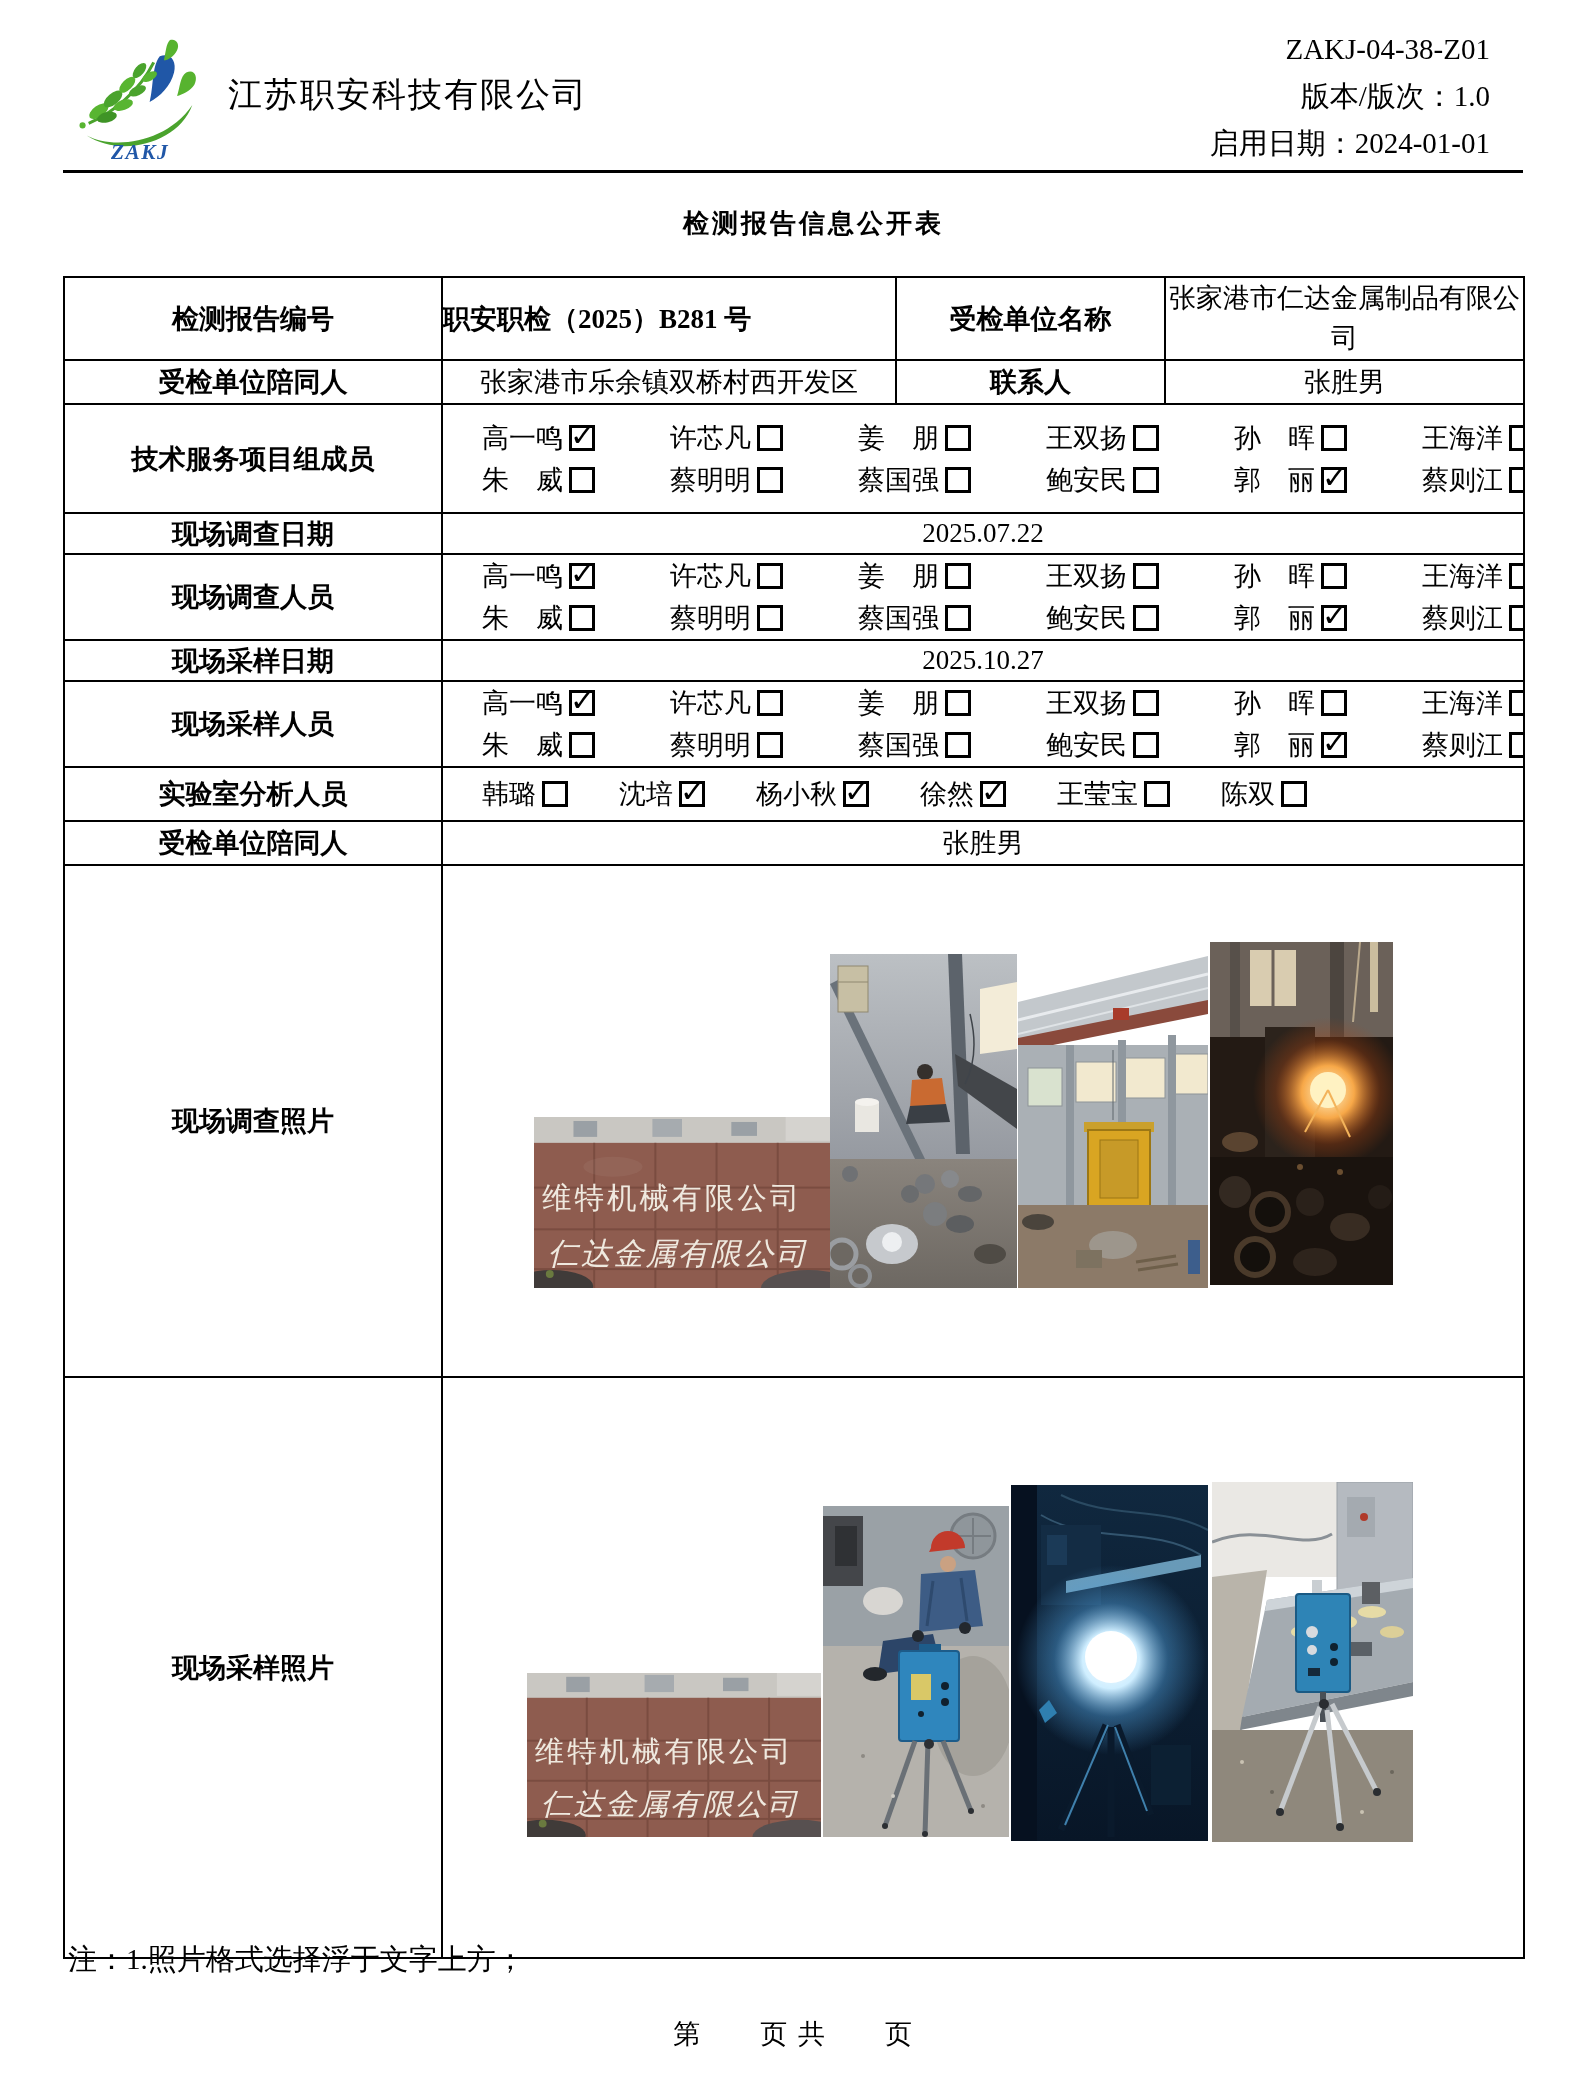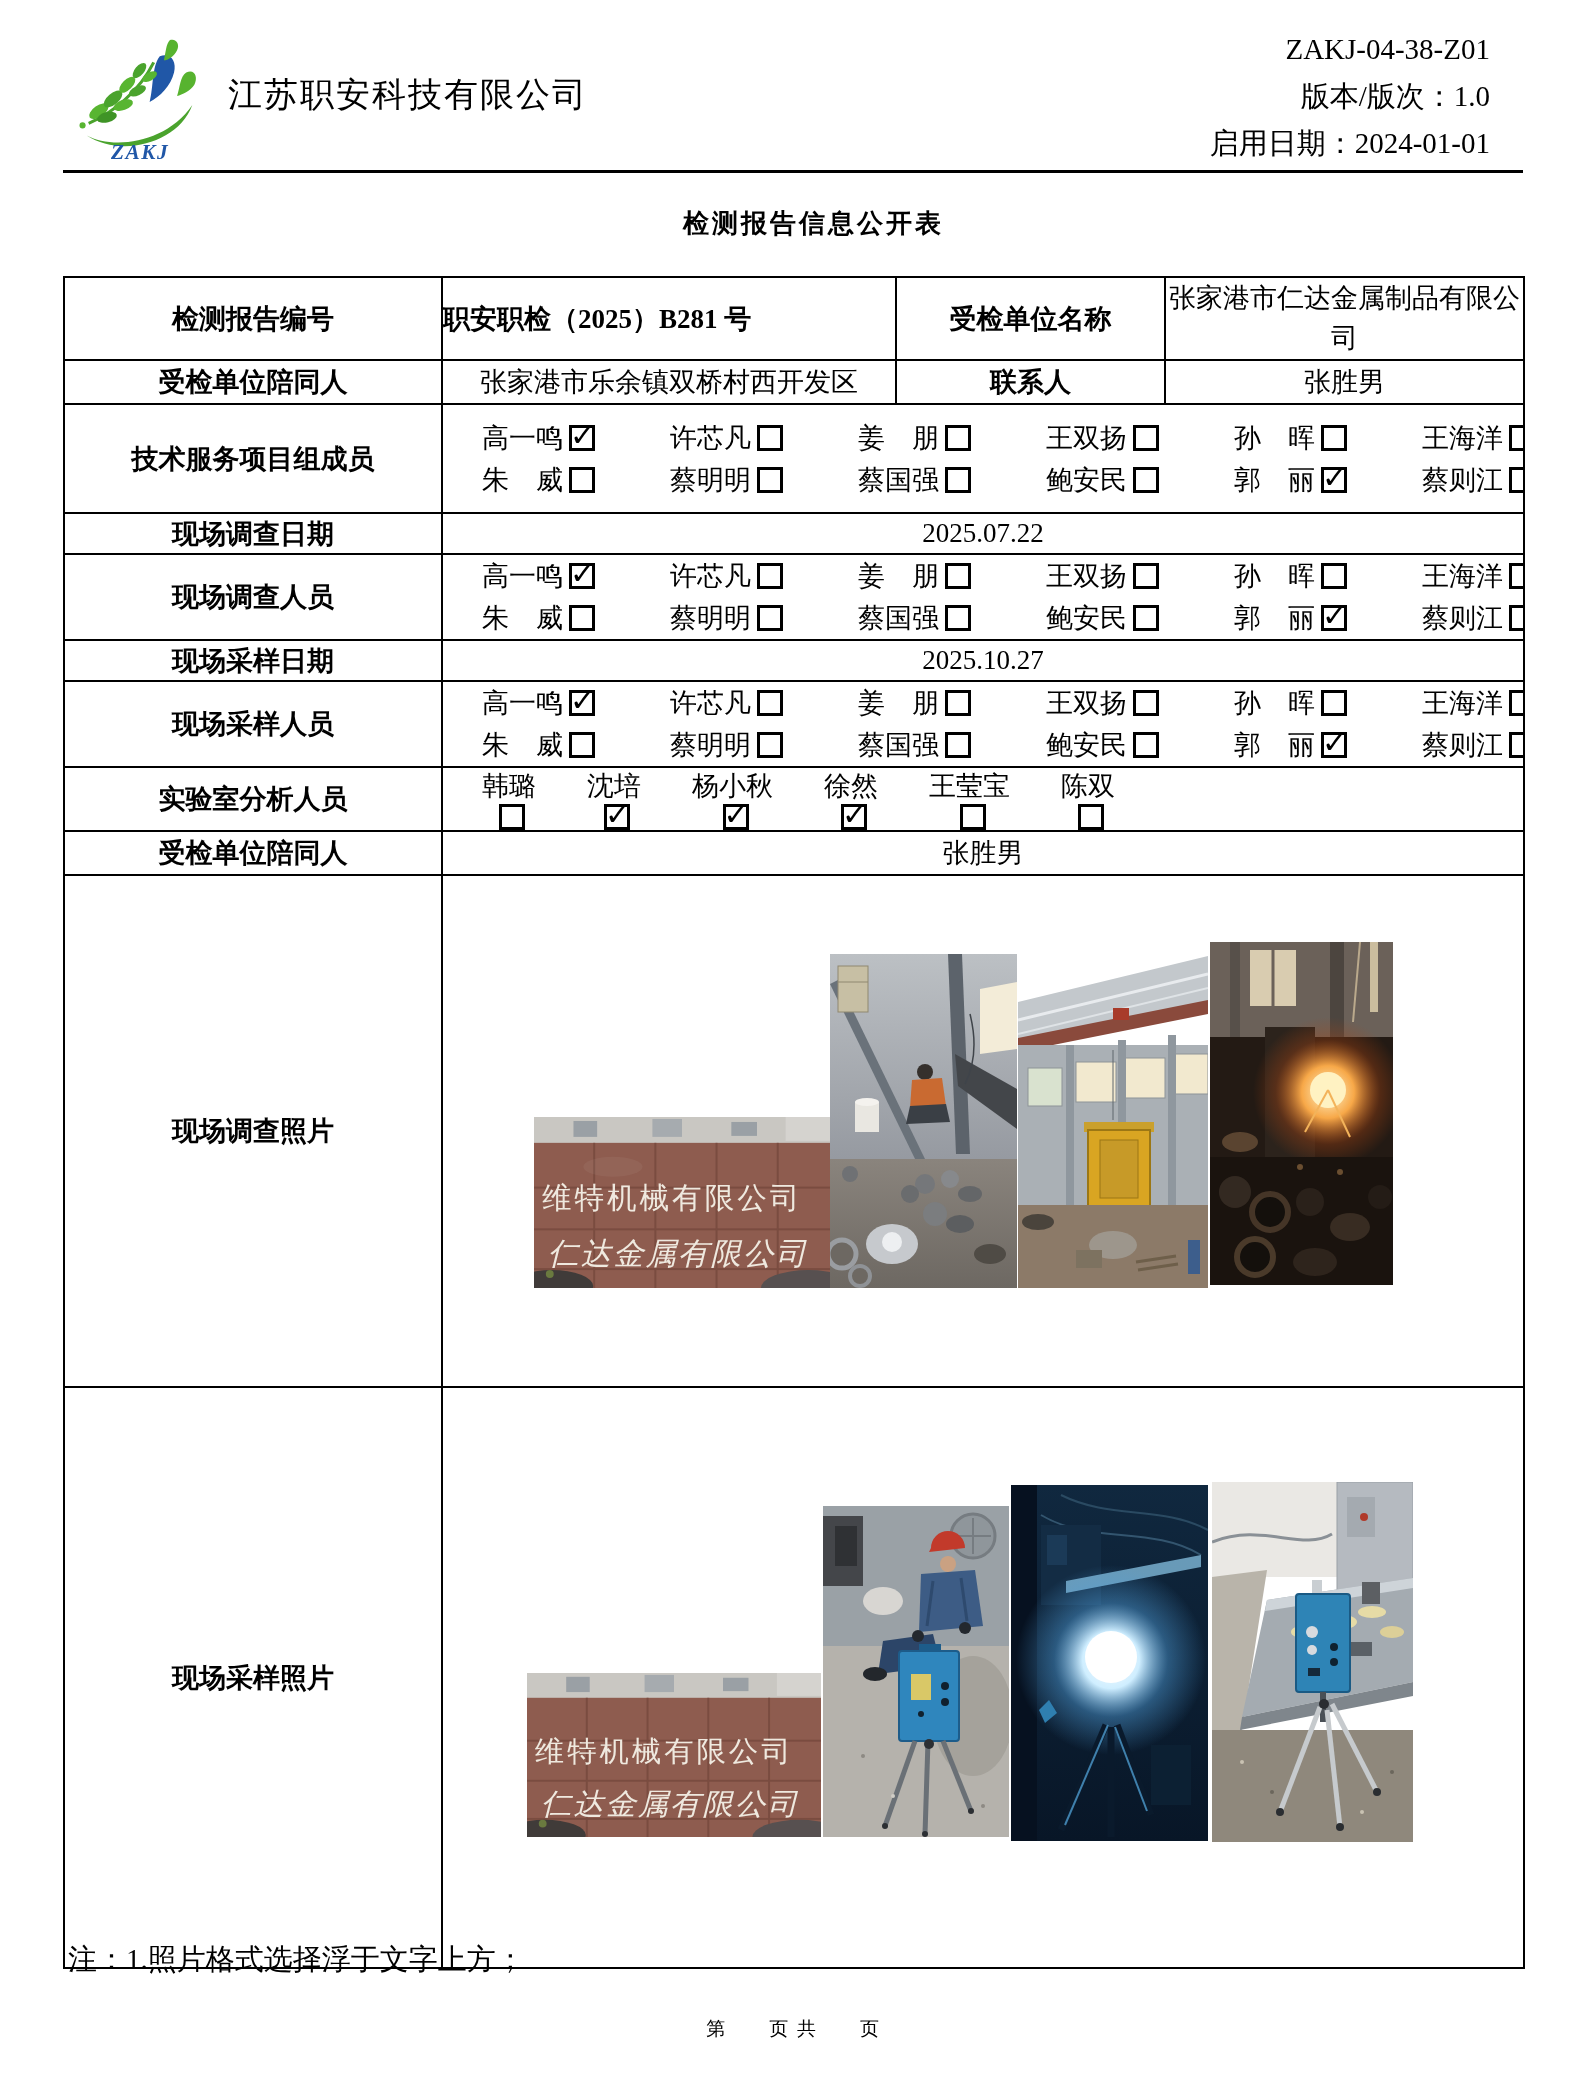--- a/index.html
+++ b/index.html
@@ -15,32 +15,32 @@
   
   table.main{position:absolute;left:63px;top:276px;width:1460px;border-collapse:collapse;table-layout:fixed;padding-left:48px;}
   table.main td{border:2px solid #000;font-size:27px;vertical-align:middle;padding:0;overflow:hidden;}
   td.lab{font-weight:bold;text-align:center;}
   td.ctr{text-align:center;}
   td.lft{padding-left:16px;font-weight:bold;}
   td.wrapCtr{text-align:center;padding:4px 26px;line-height:1.45;}
   .nline{display:flex;align-items:center;height:42px;padding-left:14px;}
   .names-wrap{padding:2px 0;}
   .mi{display:flex;align-items:center;width:163px;flex:none;margin-left:25px;}
-  .labline .mi{width:auto;margin-right:26px;flex-direction:column;}
+  .labline .mi{width:auto;margin-right:26px;}
   .labline{padding-left:14px;display:flex;align-items:center;height:100%;}
   .cb{display:inline-block;width:20px;height:20px;border:3px solid #000;margin-left:6px;
       position:relative;flex:none;background:#fff;}
   .cb.on::before{content:"\2713";position:absolute;left:-2px;top:-10px;font-size:30px;font-weight:bold;
       font-family:"DejaVu Sans","Liberation Sans",sans-serif;}
   
   .ph{position:absolute;text-align:right;}
   .ph svg{width:100%;height:100%;display:block;}
   
   .note{position:absolute;left:68px;top:1940px;font-size:29px;}
-  .pagefoot{position:absolute;left:0;top:2016px;width:100%;text-align:center;font-size:19px;letter-spacing:2px;}
+  .pagefoot{position:absolute;left:0;top:2016px;width:100%;text-align:center;font-size:27px;letter-spacing:2px;}
 </style>
 </head>
 <body>
 
 <div class="page">
 
   <svg class="logo" viewBox="0 0 135 122">
     <path d="M14,96 C40,110 92,104 118,66 C104,104 48,118 14,96 Z" fill="#4aa32d"></path>
     <path d="M86,18 C96,14 103,22 100,34 C97,47 86,58 76,63 C80,48 78,28 86,18 Z" fill="#2057a7"></path>
     <path d="M112,34 C120,30 124,38 120,46 C116,52 108,56 103,57 C106,48 106,38 112,34 Z" fill="#57b32f"></path>

